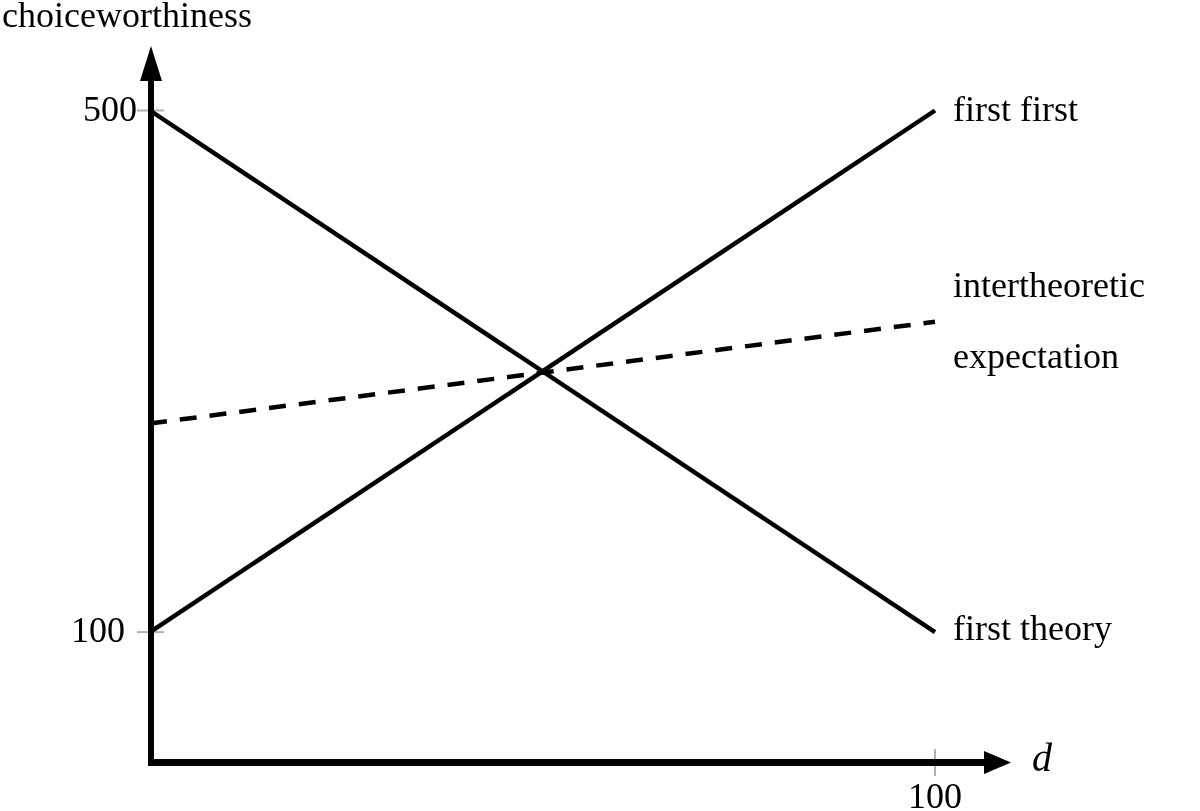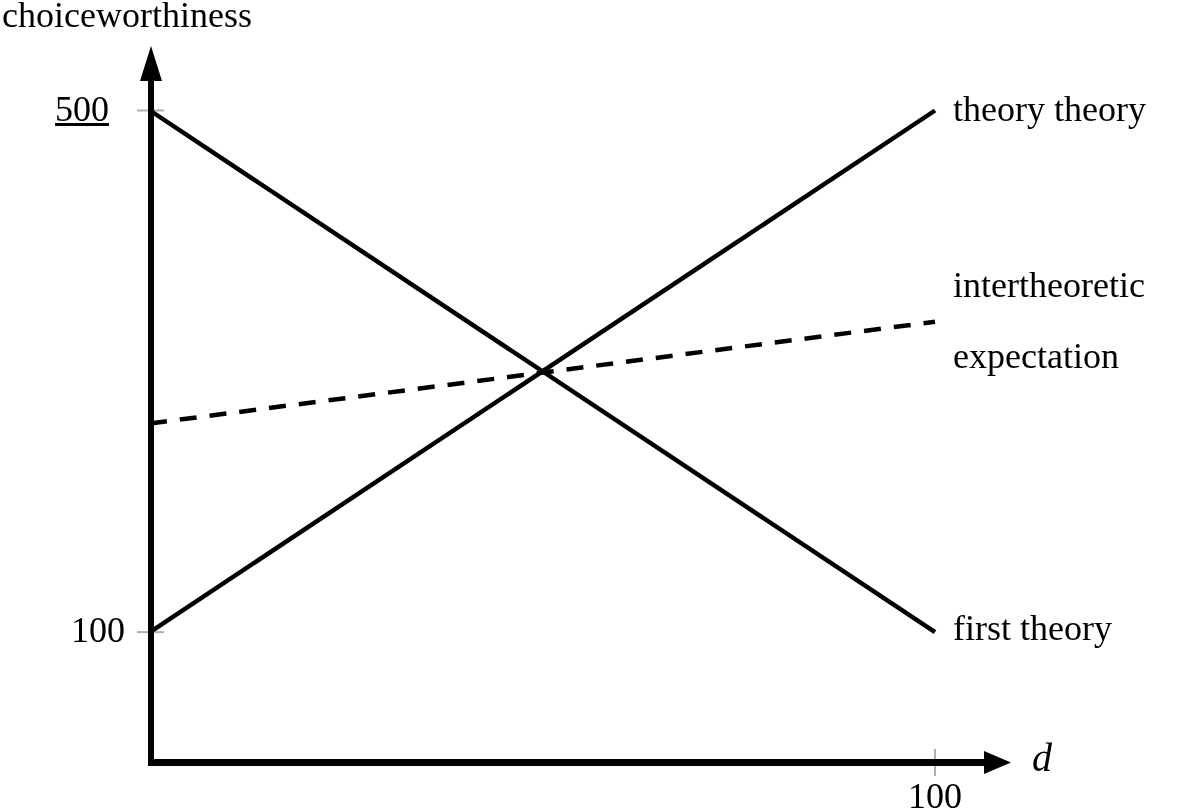--- a/index.html
+++ b/index.html
@@ -19,21 +19,21 @@
     width: 1200px; height: 811px;
   }
   .lbl {
     position: absolute;
     font-size: 36px;
     line-height: 1.1;
     color: #000000;
     white-space: nowrap;
   }
   .chart-title { left: 2px; top: -4px; }
-  .y-tick-500 { left: 24px; top: 90px;  width: 85px; text-align: right; text-decoration: underline; }
+  .y-tick-500 { left: 52px; top: 90px;  width: 85px; text-align: right; }
   .y-tick-100 { left: 40px; top: 611px; width: 85px; text-align: right; }
   .x-tick-100 { left: 895px; top: 777px; width: 80px; text-align: center; }
   .x-axis-label { left: 1032px; top: 736px; font-style: italic; font-size: 40px; }
   .lbl-first-theory { left: 953px; top: 90px; }
   .lbl-inter-1 { left: 953px; top: 266px; }
   .lbl-inter-2 { left: 953px; top: 337px; }
   .lbl-second-theory { left: 953px; top: 609px; }
 </style>
 </head>
 <body>
@@ -53,18 +53,18 @@
       <polyline points="150,423.46 935,321.748" fill="none" stroke="#000000" stroke-width="4.5" stroke-linecap="butt" stroke-dasharray="17 13"></polyline>
     </svg>
 
   <div class="lbl chart-title">choiceworthiness</div>
 
   <div class="lbl y-tick-500">500</div>
   <div class="lbl y-tick-100">100</div>
   <div class="lbl x-tick-100">100</div>
   <div class="lbl x-axis-label">d</div>
 
-  <div class="lbl lbl-first-theory">theory theory</div>
+  <div class="lbl lbl-first-theory">first first</div>
   <div class="lbl lbl-inter-1">intertheoretic</div>
   <div class="lbl lbl-inter-2">expectation</div>
   <div class="lbl lbl-second-theory">first theory</div>
 
 </div>
 
 </body></html>

